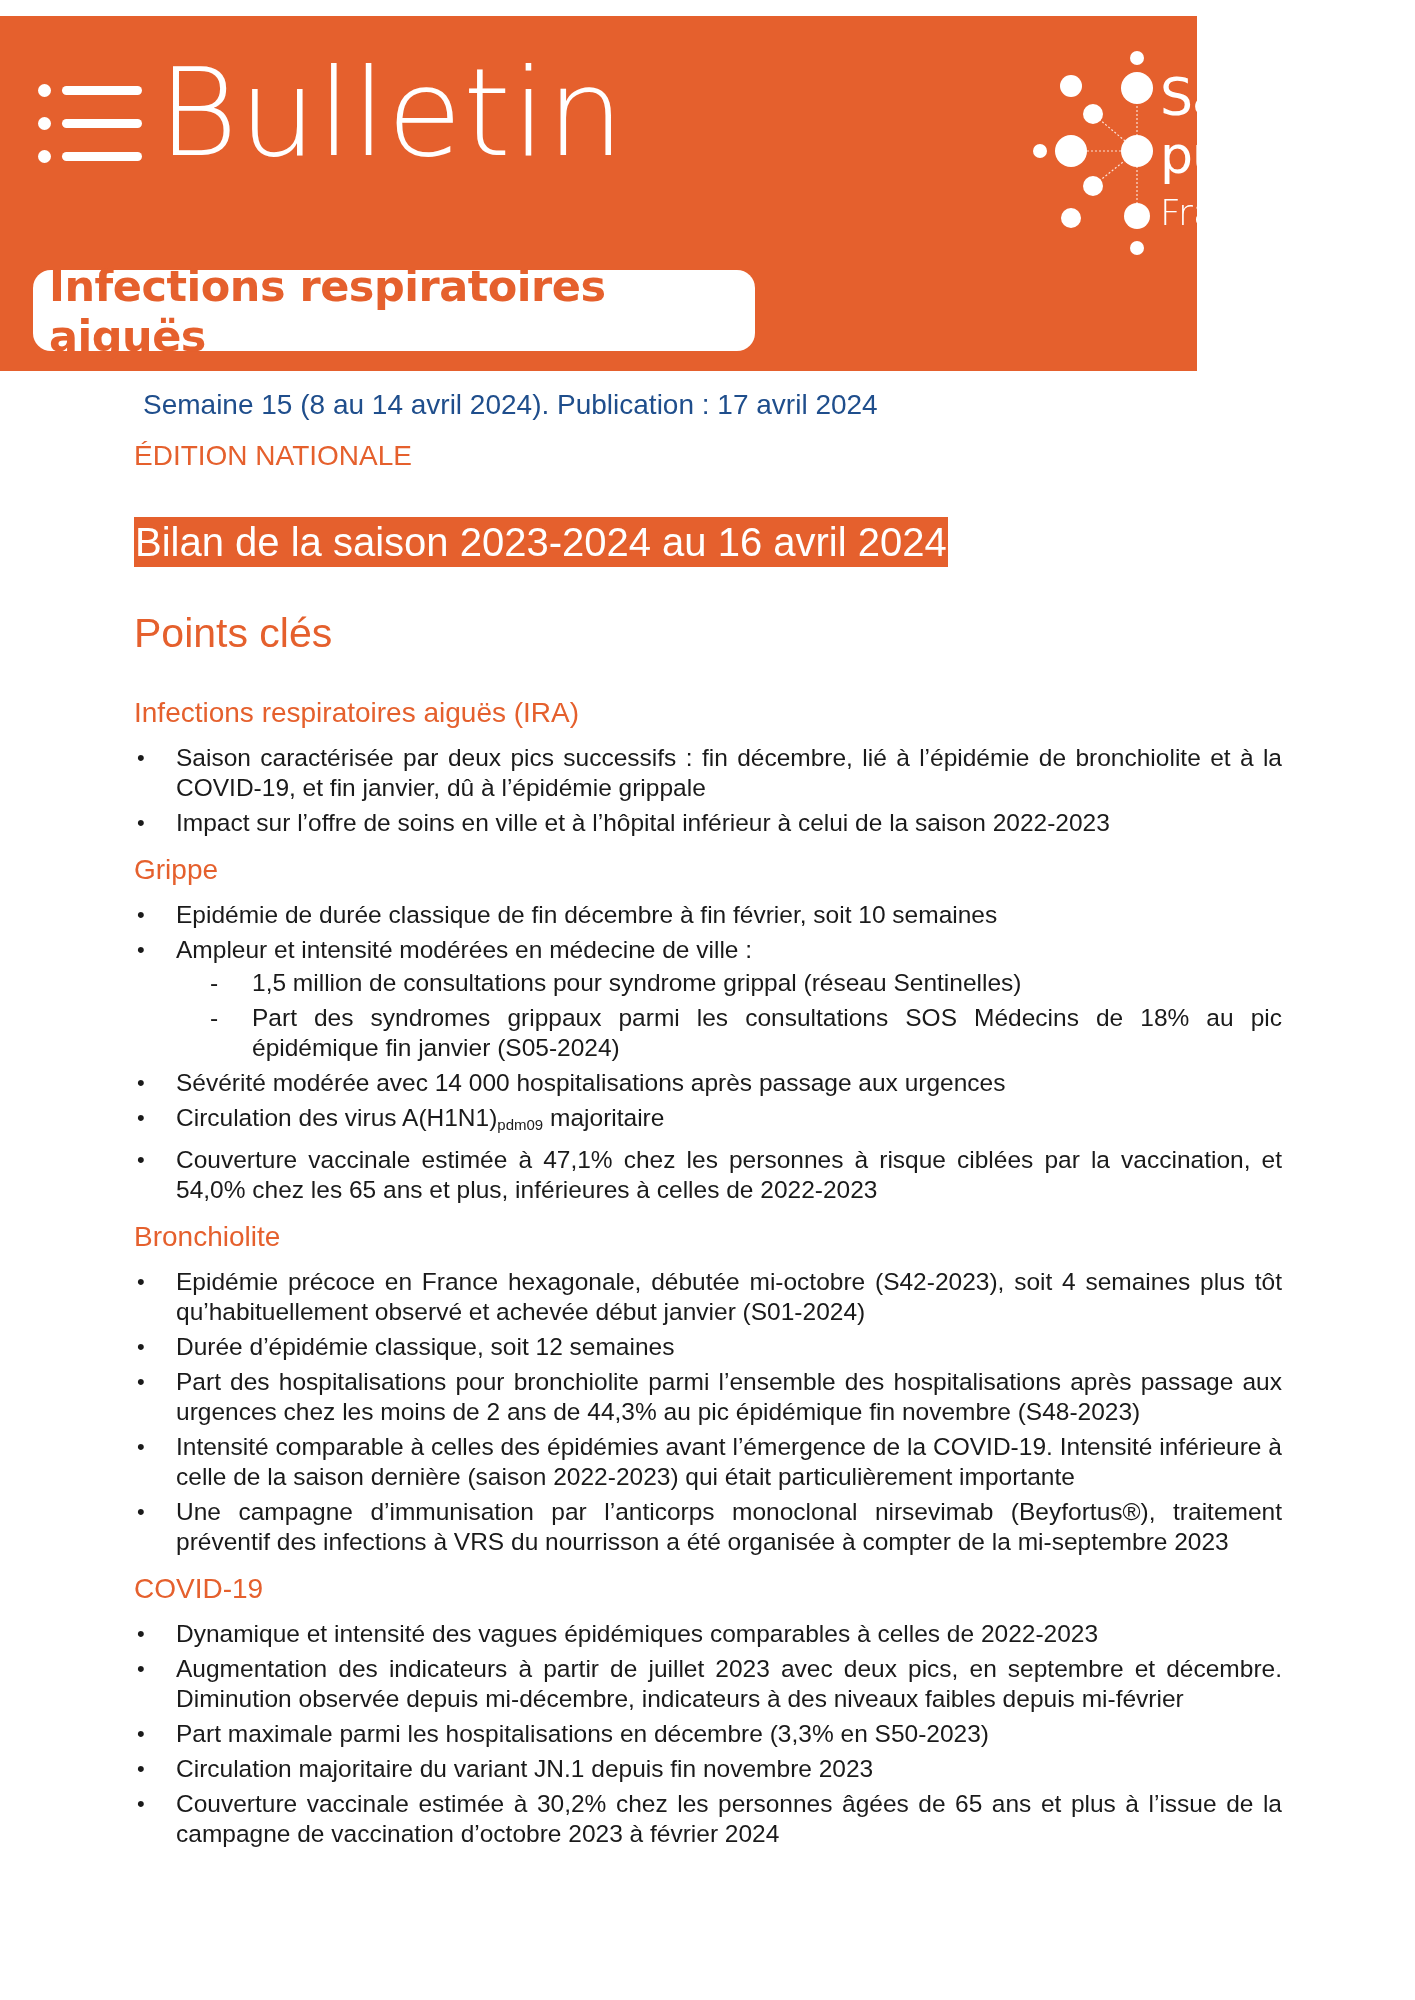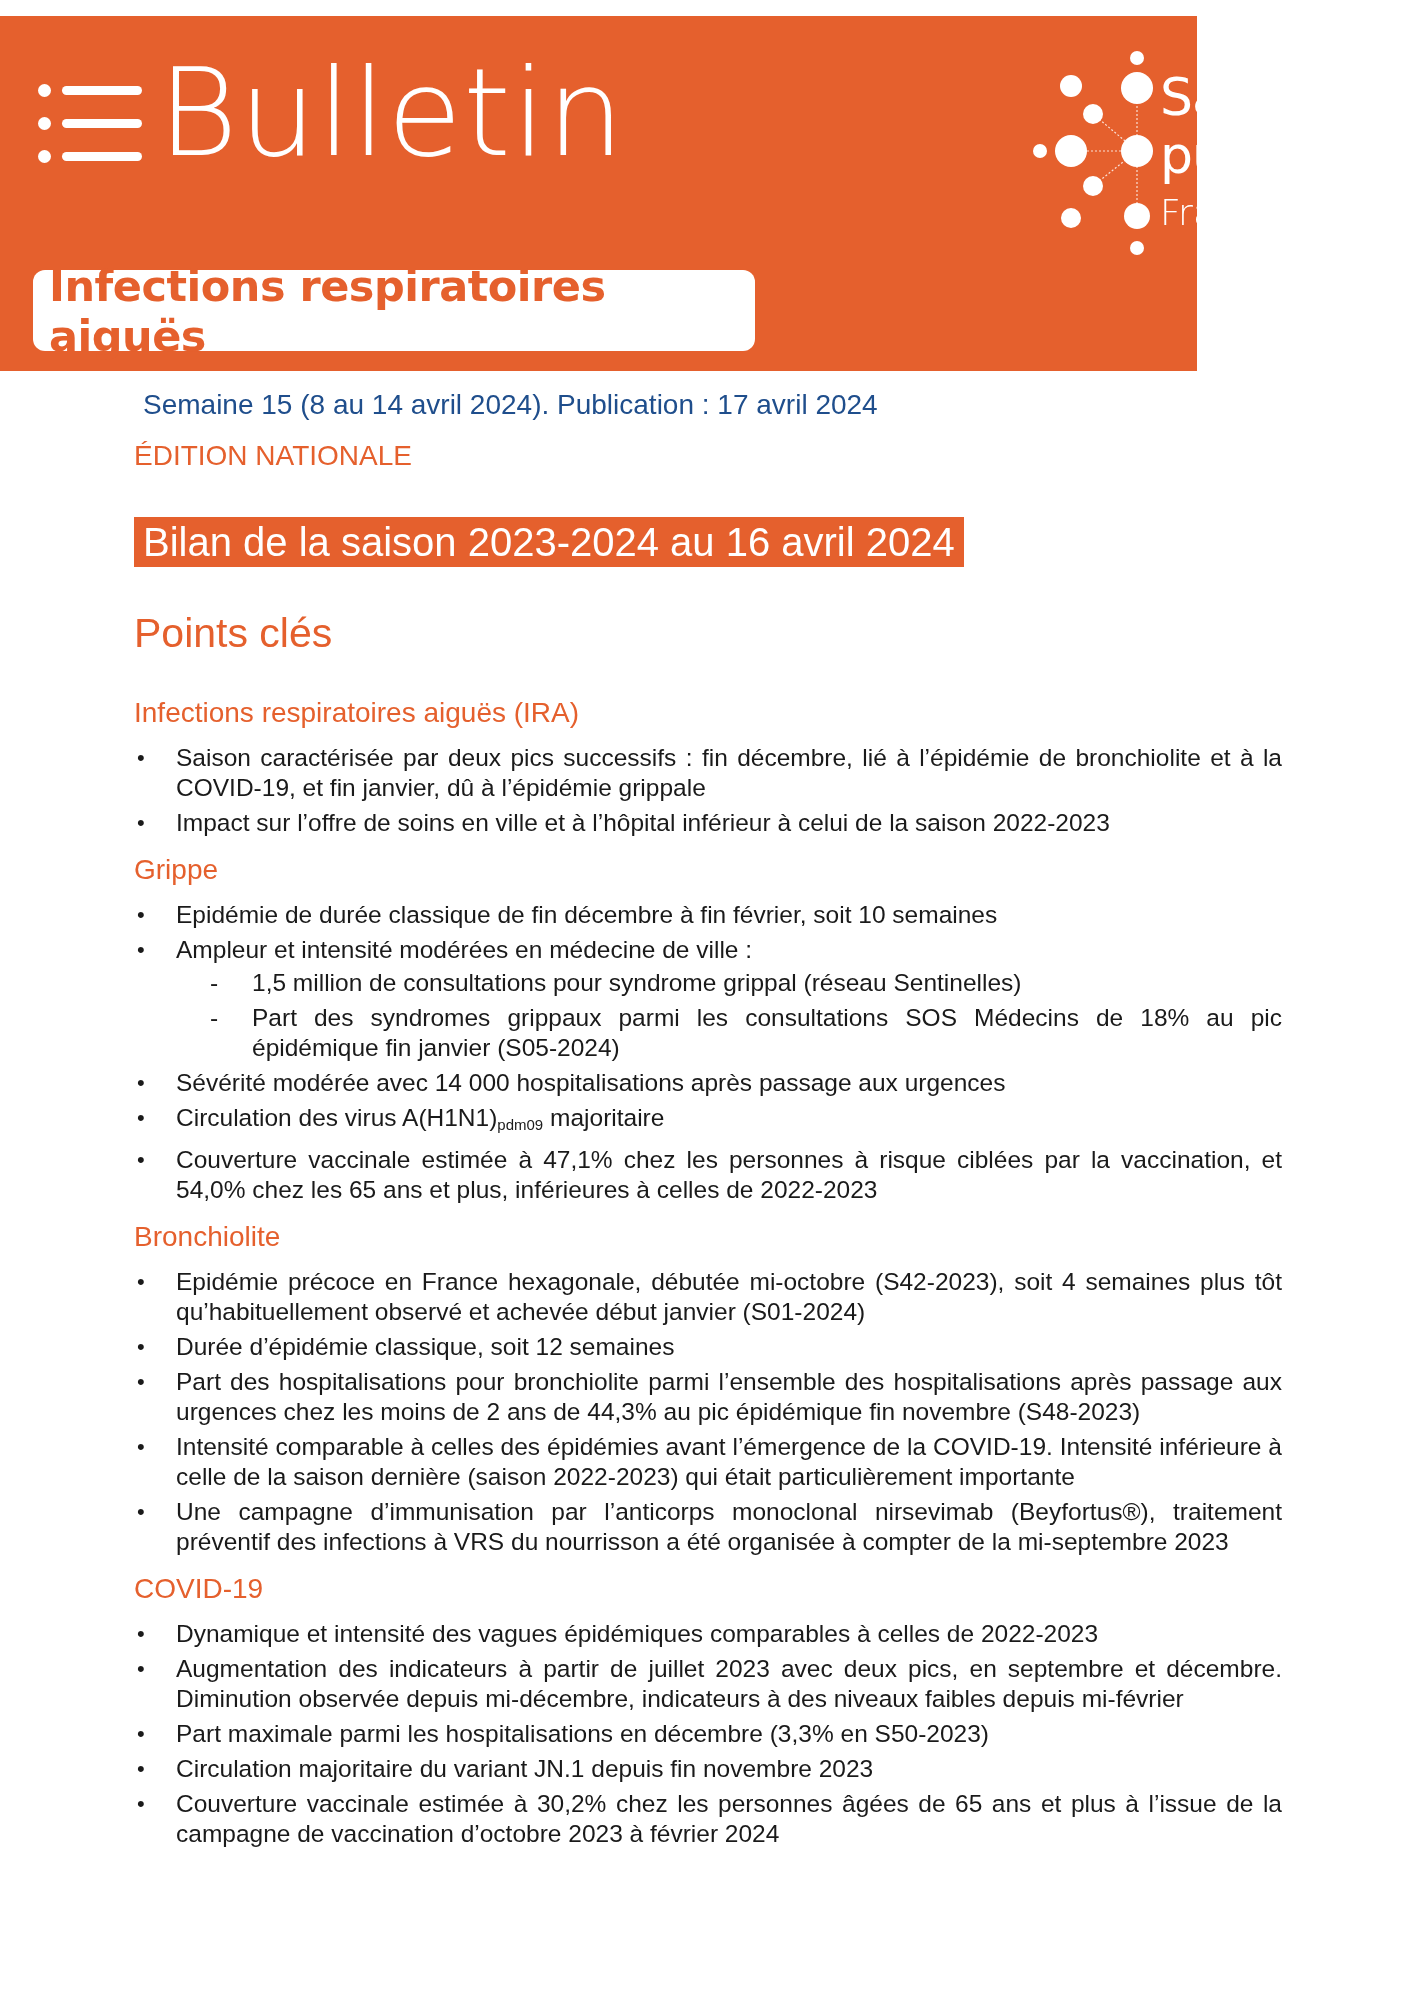--- a/index.html
+++ b/index.html
@@ -6,32 +6,32 @@
   body { width: 1415px; height: 2000px; position: relative; overflow: hidden;
          font-family: "Liberation Sans", sans-serif; color: #1a1a1a; }
 
   .header { position: absolute; left: 0; top: 16px; width: 1197px; height: 355px; background: #e5602d; }
   .bulletin-mark { position: absolute; left: 38px; top: 68px; width: 106px; height: 82px; }
   .bulletin-mark .dot { position: absolute; left: 0; width: 13px; height: 13px; border-radius: 50%; background: #fff; }
   .bulletin-mark .bar { position: absolute; left: 24px; width: 80px; height: 9px; border-radius: 5px; background: #fff; }
   .bulletin-title { position: absolute; left: 158px; top: 36px; font-family: "DejaVu Sans", sans-serif;
                     font-weight: 300; font-size: 122px; line-height: 1; color: #fff; letter-spacing: 1px; }
   .theme-pill { position: absolute; left: 33px; top: 254px; width: 722px; height: 81px; background: #fff;
-                border-radius: 12px; box-sizing: border-box; padding-left: 16px; display: flex; align-items: center; }
+                border-radius: 18px; box-sizing: border-box; padding-left: 16px; display: flex; align-items: center; }
   .theme-pill span { font-family: "DejaVu Sans", sans-serif; font-weight: bold; font-size: 43px; color: #e5602d; letter-spacing: -0.5px; }
 
   .logo { position: absolute; left: 1005px; top: 30px; width: 390px; height: 210px; }
   .logo-text { position: absolute; left: 155px; top: 22px; color: #fff; font-family: "DejaVu Sans", sans-serif; }
   .logo-text .l1, .logo-text .l2 { display: block; font-weight: normal; font-size: 52px; line-height: 58px; letter-spacing: -1px; }
   .logo-text .l3 { display: block; font-weight: 300; font-size: 36px; line-height: 58px; }
 
   .content { position: absolute; left: 134px; top: 375px; width: 1148px; }
   .week-line { font-size: 28px; color: #1f4e8c; margin: 9px; line-height: 42px; }
   .edition { font-size: 28px; color: #e5602d; margin: 5px 0 0 0; line-height: 42px; }
-  .bilan { margin-top: 40px; display: inline-block; background: #e5602d; color: #fff; font-size: 40px; line-height: 50px; padding: 0 9px; }
+  .bilan { margin-top: 40px; display: inline-block; background: #e5602d; color: #fff; font-size: 40px; line-height: 50px; padding: 0 1px; }
   .points { font-size: 41px; color: #e5602d; margin: 38px 0 0 0; line-height: 56px; font-weight: normal; }
 
   .section-h { font-size: 28px; color: #e5602d; margin: 0; line-height: 40px; font-weight: normal; }
   ul.items { list-style: none; margin: 0; padding: 0; }
   ul.items > li { position: relative; padding-left: 42px; font-size: 24.5px; line-height: 30px; margin-bottom: 5px; text-align: justify; }
   ul.items > li .bullet { position: absolute; left: 3px; top: 0; font-size: 22px; }
   ul.sub { list-style: none; margin: 3px 0 0 0; padding: 0; }
   ul.sub > li { position: relative; padding-left: 76px; font-size: 24.5px; line-height: 30px; margin-bottom: 5px; text-align: justify; margin-left: -42px; padding-left: 118px; }
   ul.sub > li .dash { position: absolute; left: 76px; top: 0; }
   sub.small { font-size: 15px; vertical-align: -4px; }

